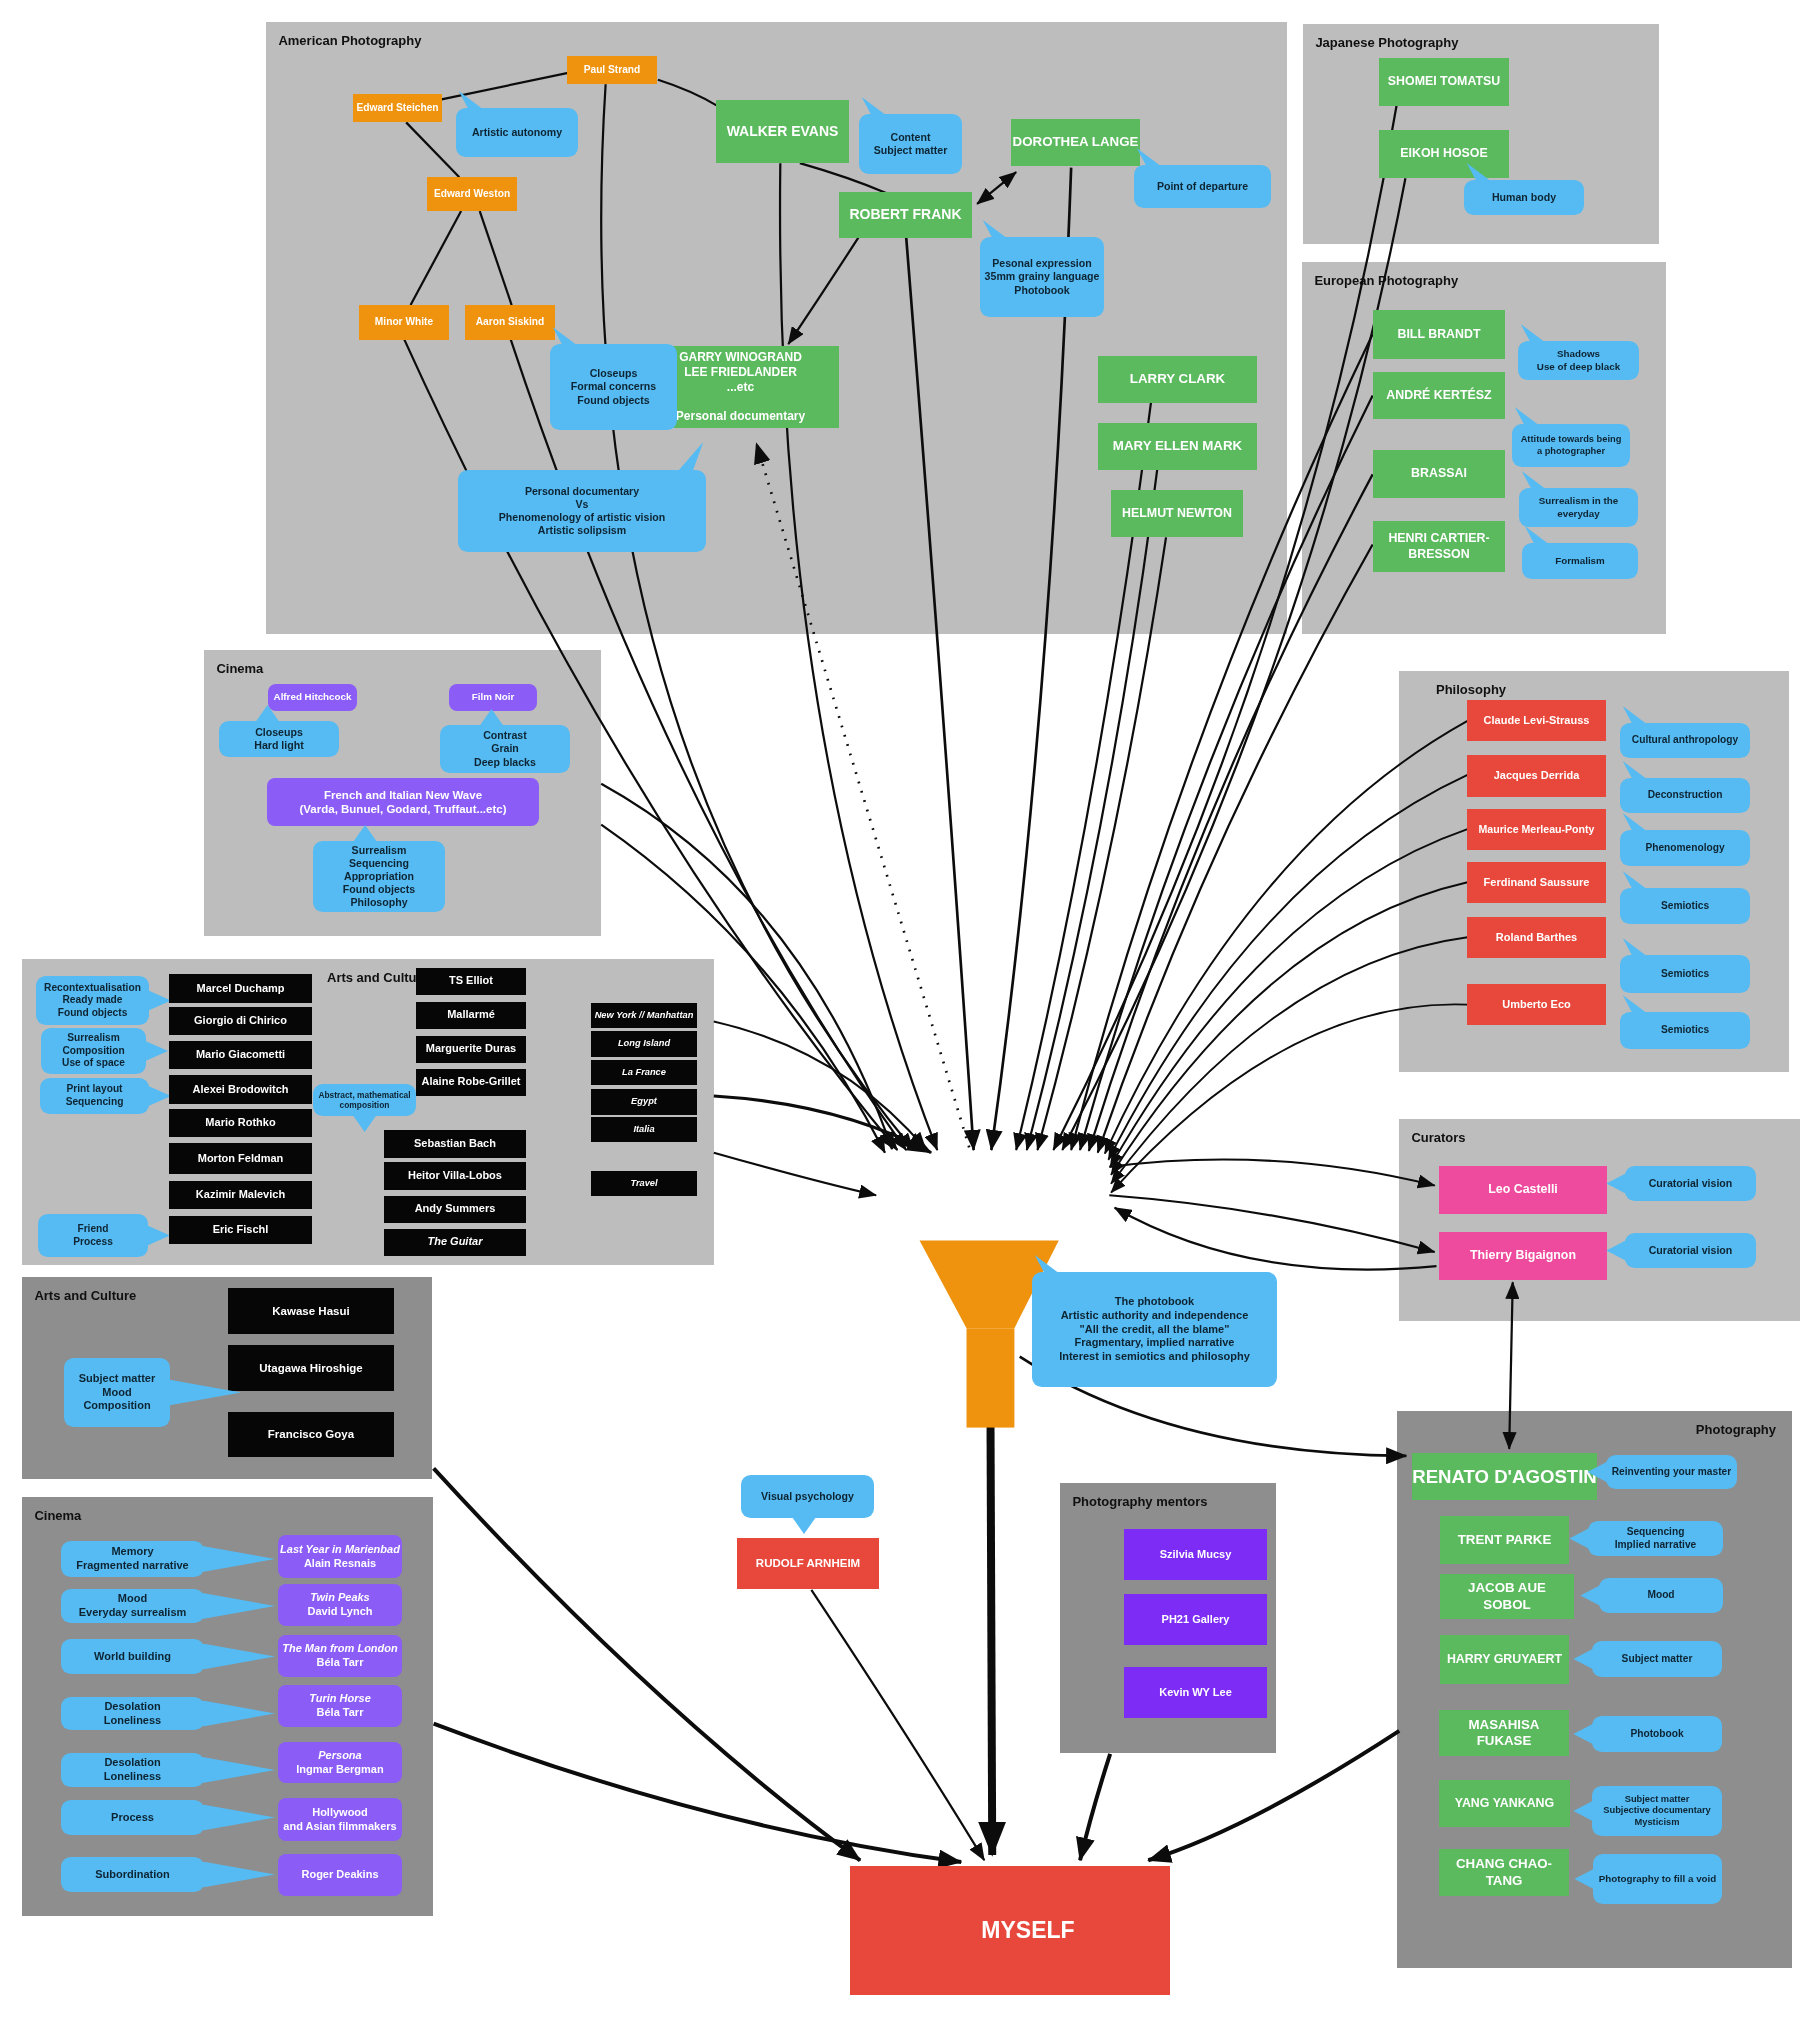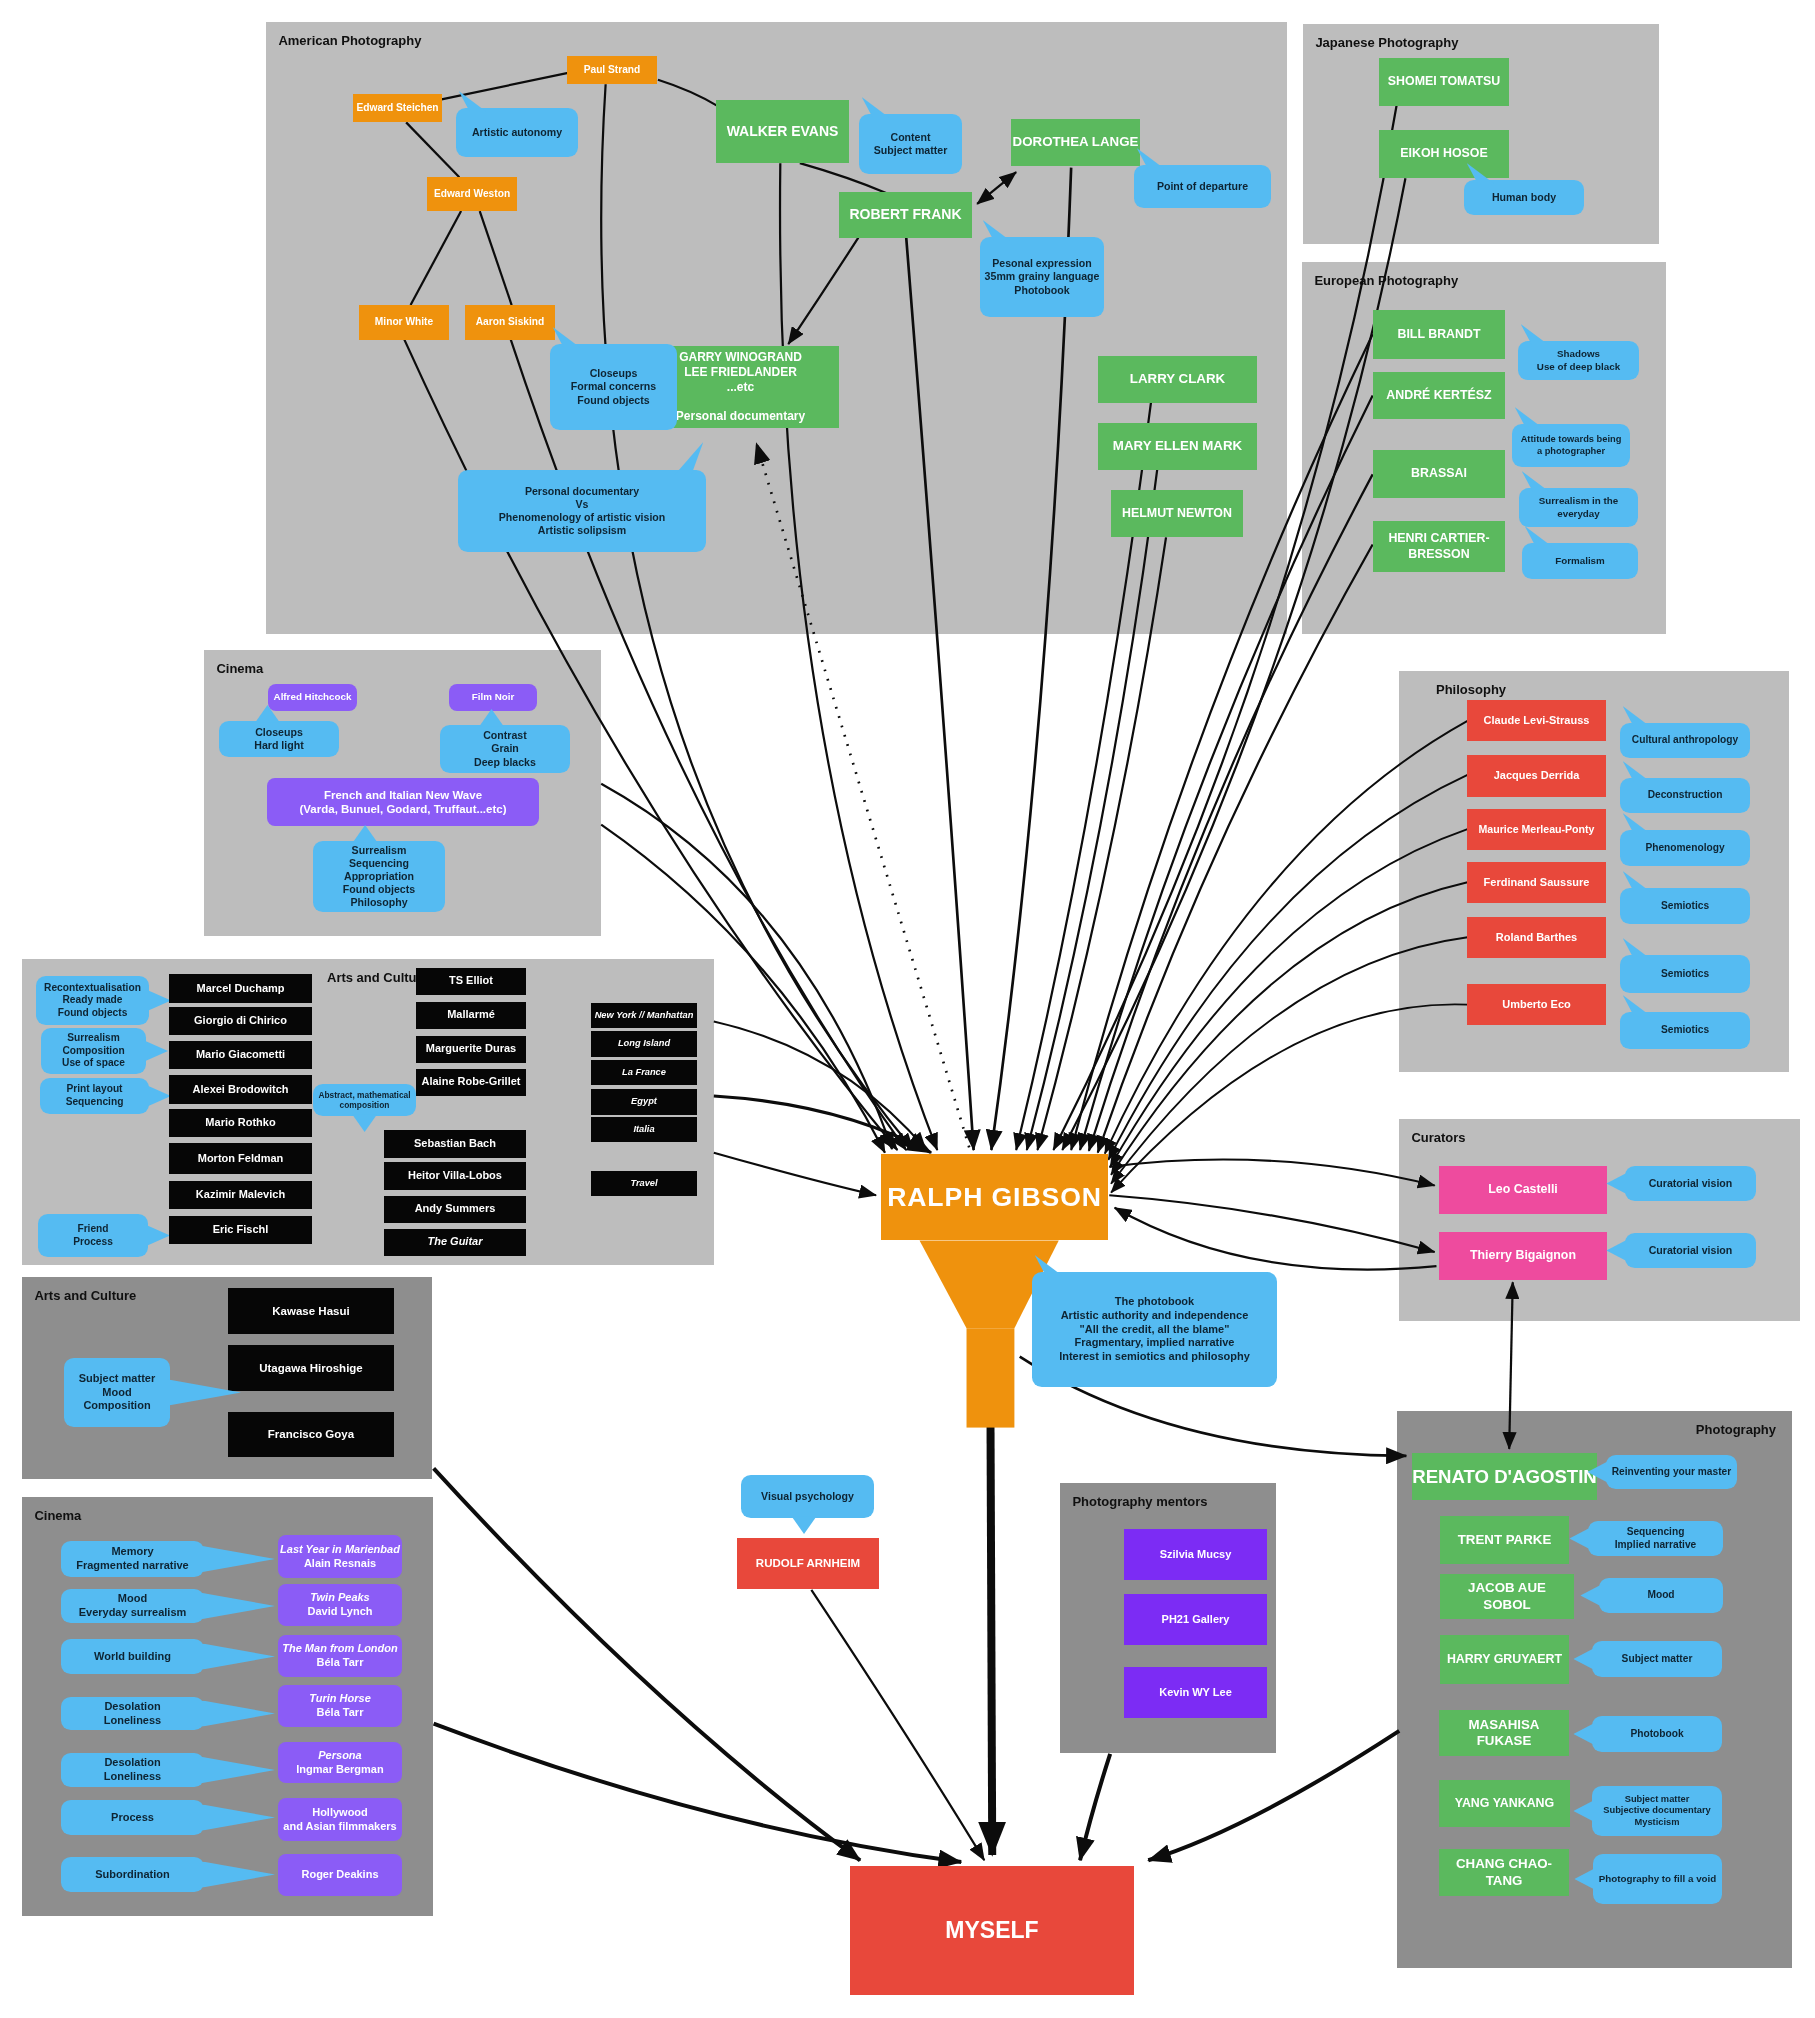--- a/index.html
+++ b/index.html
@@ -124,23 +124,20 @@
     </div>
     <div class="group light" style="left: 1399px; top: 1119px; width: 401px; height: 202px;">
       <div class="glabel">Curators</div>
     </div>
     <div class="group dark" style="left: 1060px; top: 1483px; width: 216px; height: 270px;">
       <div class="glabel">Photography mentors</div>
     </div>
     <div class="group dark" style="left: 1397px; top: 1411px; width: 395px; height: 557px;">
       <div class="glabel" style="left: auto; right: 16px;">Photography</div>
     </div>
-    <div class="node s-funnel" style="left: 881px; top: 1154px; width: 227px; height: 86px; font-size: 26.6px;">
-      <div class="node-line">RALPH GIBSON</div>
-    </div>
     <div class="node s-orange" style="left: 353px; top: 94px; width: 89px; height: 28px; font-size: 10.2px;">
       <div class="node-line">Edward Steichen</div>
     </div>
     <div class="node s-orange" style="left: 567px; top: 56px; width: 90px; height: 28px; font-size: 10.2px;">
       <div class="node-line">Paul Strand</div>
     </div>
     <div class="node s-orange" style="left: 427px; top: 177px; width: 90px; height: 34px; font-size: 10.2px;">
       <div class="node-line">Edward Weston</div>
     </div>
     <div class="node s-orange" style="left: 359px; top: 305px; width: 90px; height: 35px; font-size: 10.2px;">
@@ -572,17 +569,17 @@
       <div class="node-line">Interest in semiotics and philosophy</div>
       <div class="ptr p-tl"></div>
     </div>
     <div class="node s-callout" style="left: 741px; top: 1475px; width: 133px; height: 43px; font-size: 10.6px;">
       <div class="node-line">Visual psychology</div>
       <div class="ptr p-b"></div>
     </div>
     <div class="node s-red" style="left: 737px; top: 1538px; width: 142px; height: 51px; font-size: 11.5px;">
       <div class="node-line">RUDOLF ARNHEIM</div>
     </div>
-    <div class="node s-red" style="left: 850px; top: 1866px; width: 284px; height: 129px; font-size: 23px;">
+    <div class="node s-red" style="left: 850px; top: 1866px; width: 284px; height: 129px; font-size: 23px; padding-left: 36px;">
       <div class="node-line">MYSELF</div>
     </div>
   </div>
 
 
 </body></html>

